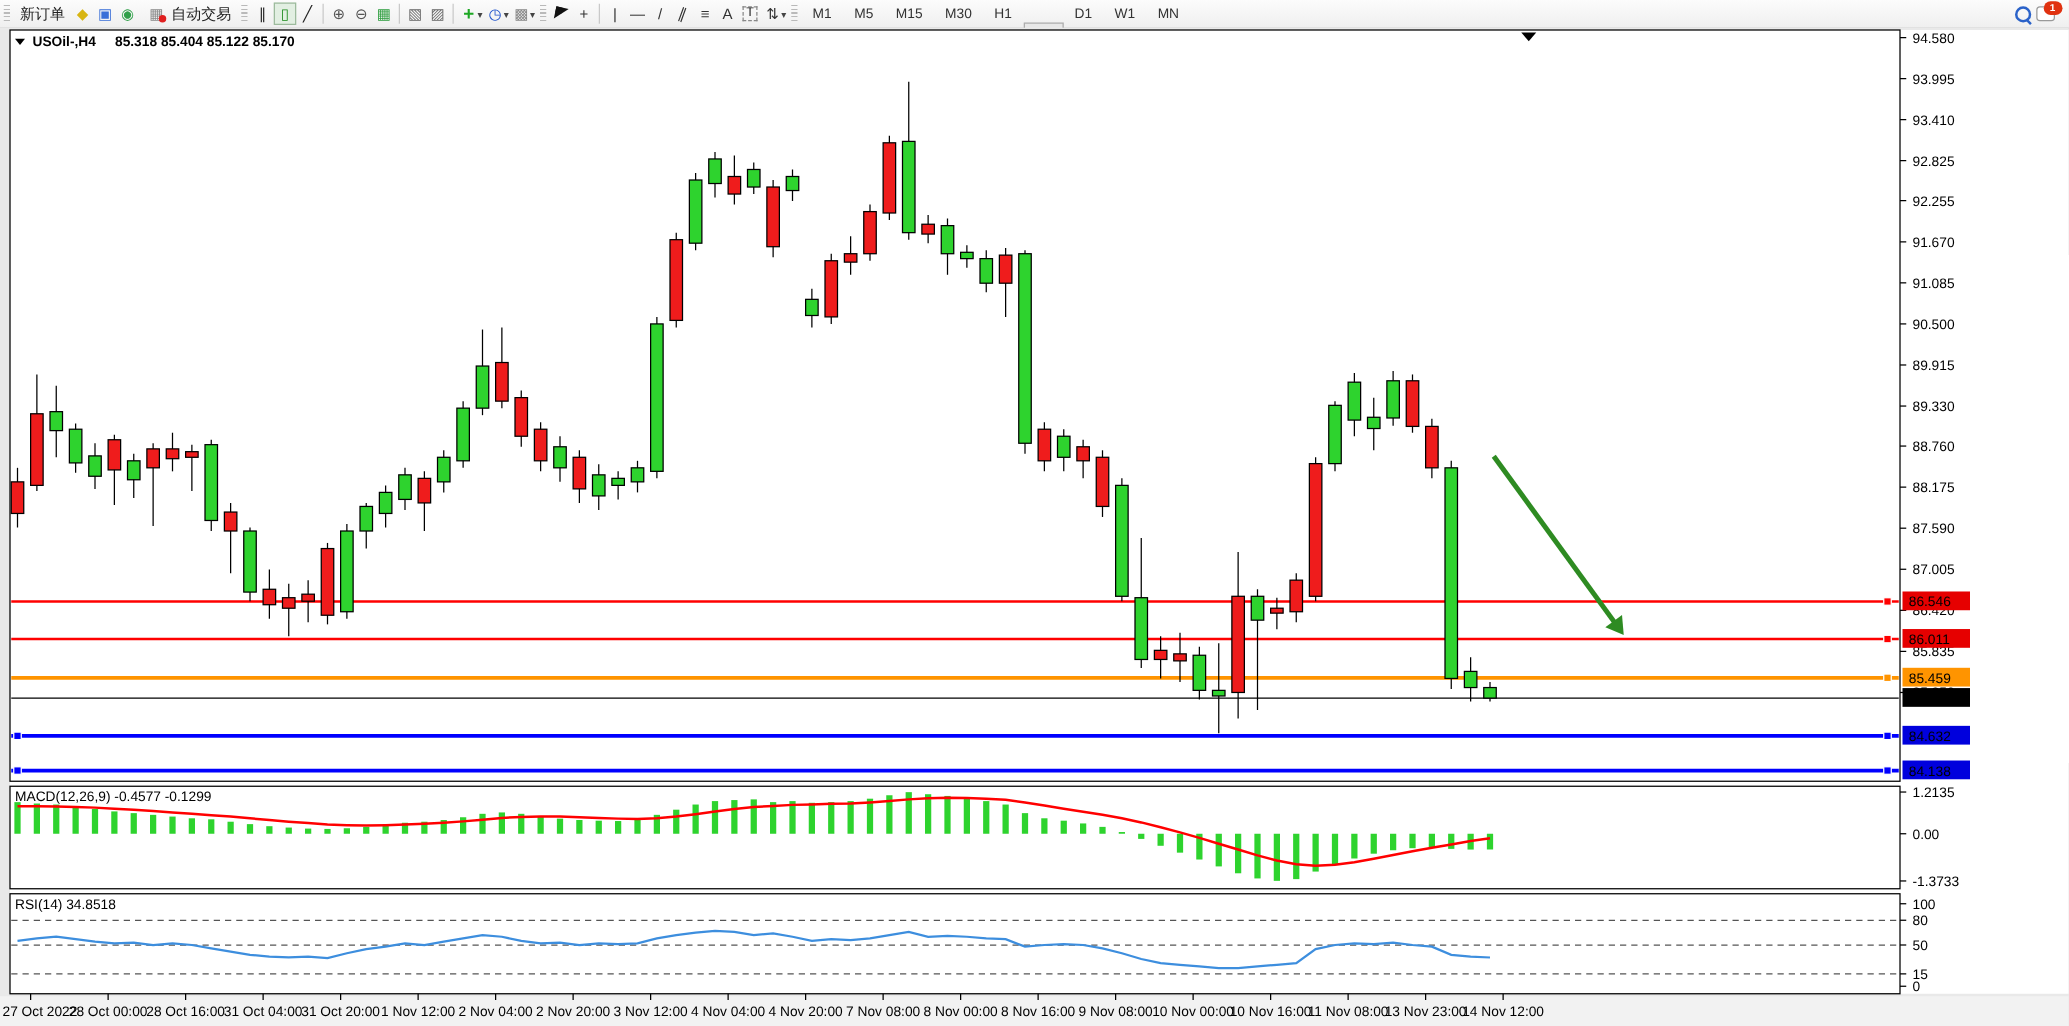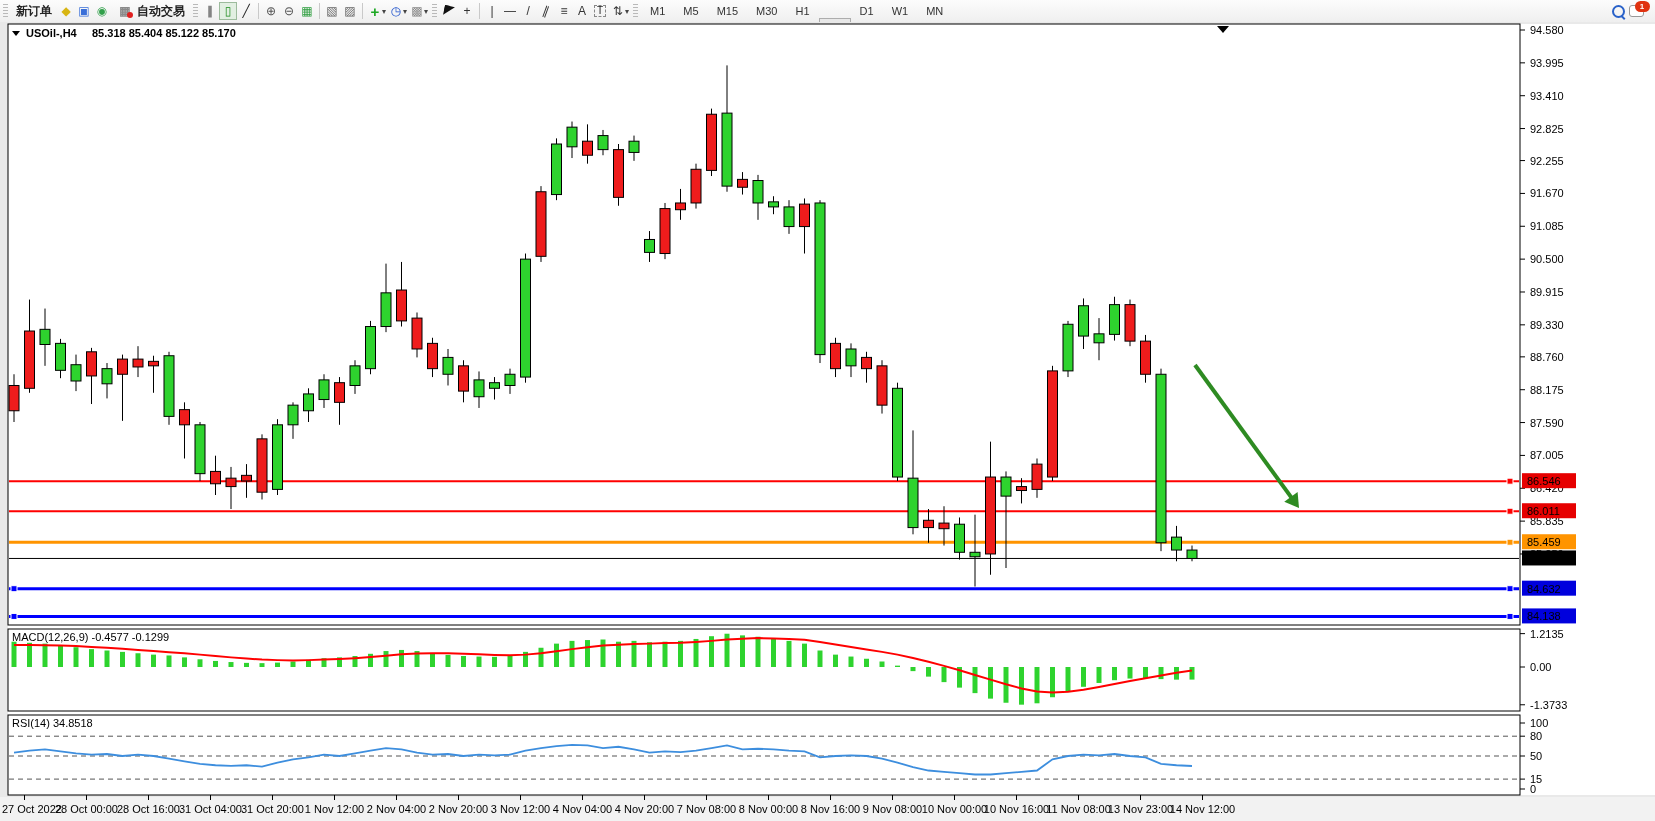--- a/index.html
+++ b/index.html
@@ -1,21 +1,21 @@
 <!DOCTYPE html>
 <html><head>
 <meta charset="utf-8">
 <style>
   html,body{margin:0;padding:0;width:1655px;height:821px;overflow:hidden;background:#e9e9e9;
     font-family:"Liberation Sans",sans-serif;}
   
   #toolbar{position:absolute;top:0;left:0;width:1655px;height:22px;
     background:linear-gradient(#fcfcfc,#efefef);border-bottom:1px solid #cfcfcf;
     display:flex;align-items:center;font-size:12px;color:#222;white-space:nowrap;}
-  .tbtn{display:flex;align-items:center;gap:3px;padding:0 5px;height:20px;cursor:default;font-weight:bold;}
+  .tbtn{display:flex;align-items:center;gap:3px;padding:0 5px;height:20px;cursor:default;}
   .ic{width:18px;height:18px;display:flex;align-items:center;justify-content:center;
       font-size:12px;line-height:1;position:relative;cursor:default;}
   .ic.active{background:#e2efe2;border:1px solid #9dbb9d;box-sizing:border-box;}
   .caret{font-size:8px;color:#444;margin:0 1px 0 -2px;}
   .sep{width:1px;height:16px;background:#c9c9c9;margin:0 3px;}
   .grip{width:5px;height:14px;margin:0 3px;
      background:repeating-linear-gradient(to bottom,#b9b9b9 0 1px,transparent 1px 3px);}
   .tf{padding:2px 8px;font-size:11px;color:#333;border:1px solid transparent;cursor:default;text-align:right;}
   .tf.active{background:#e8e8e8;border:1px solid #adadad;margin-top:32px;}
   .spacer{flex:1;}

